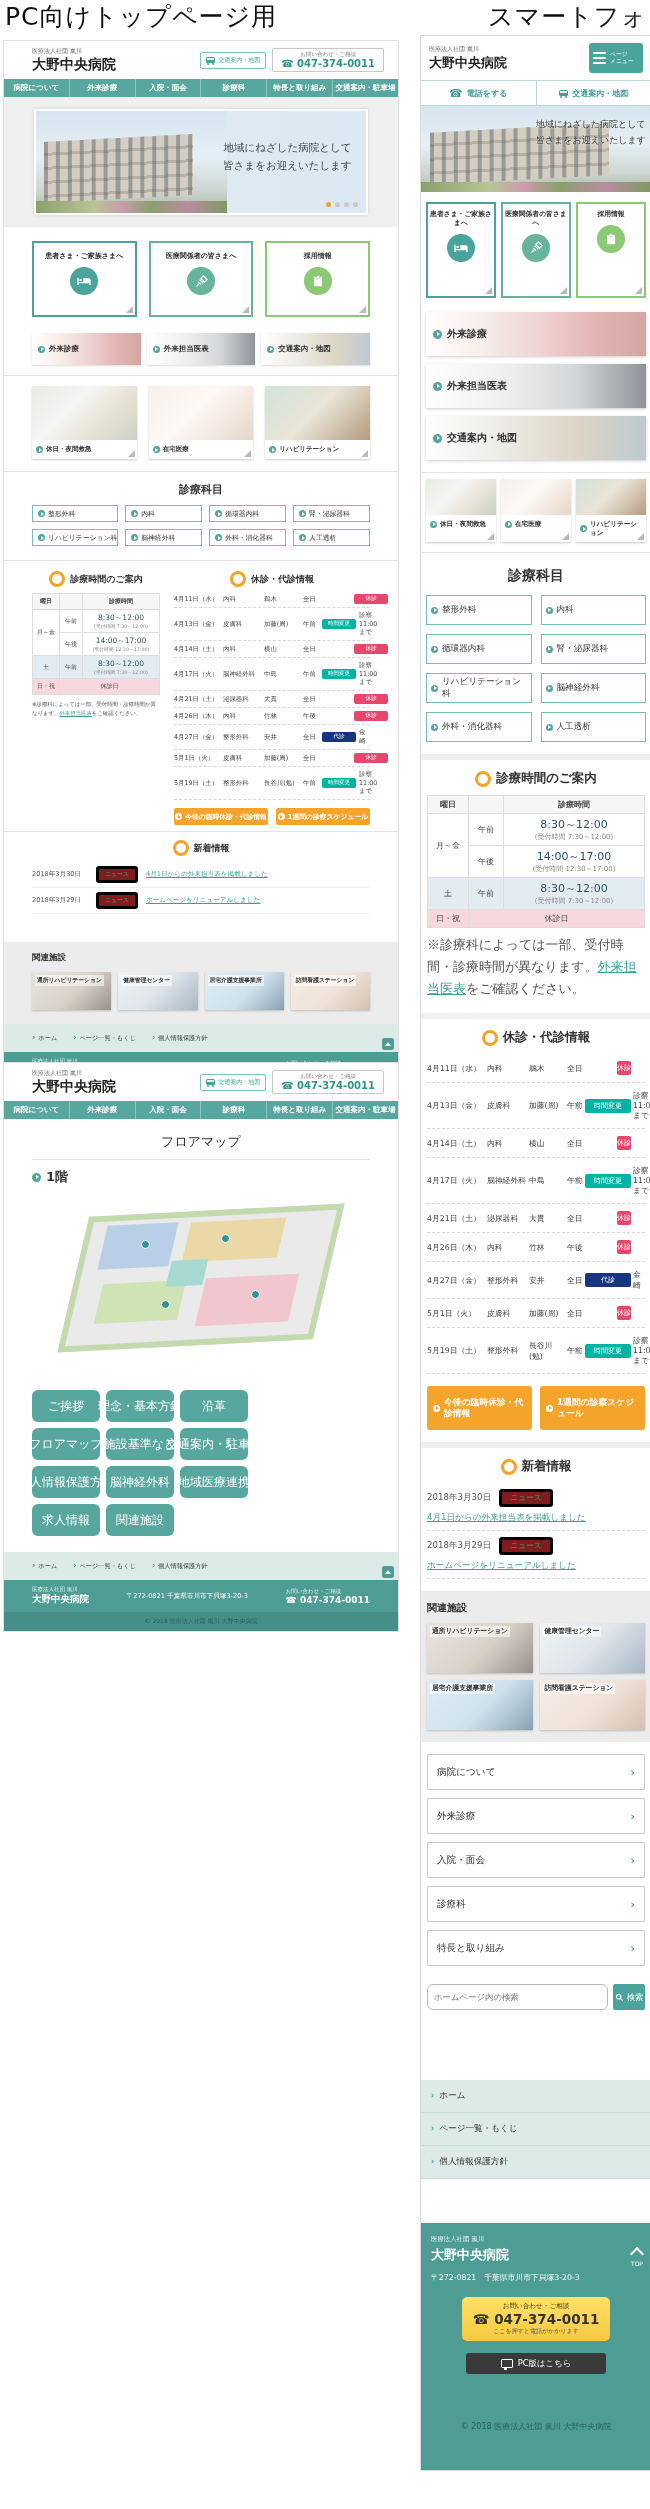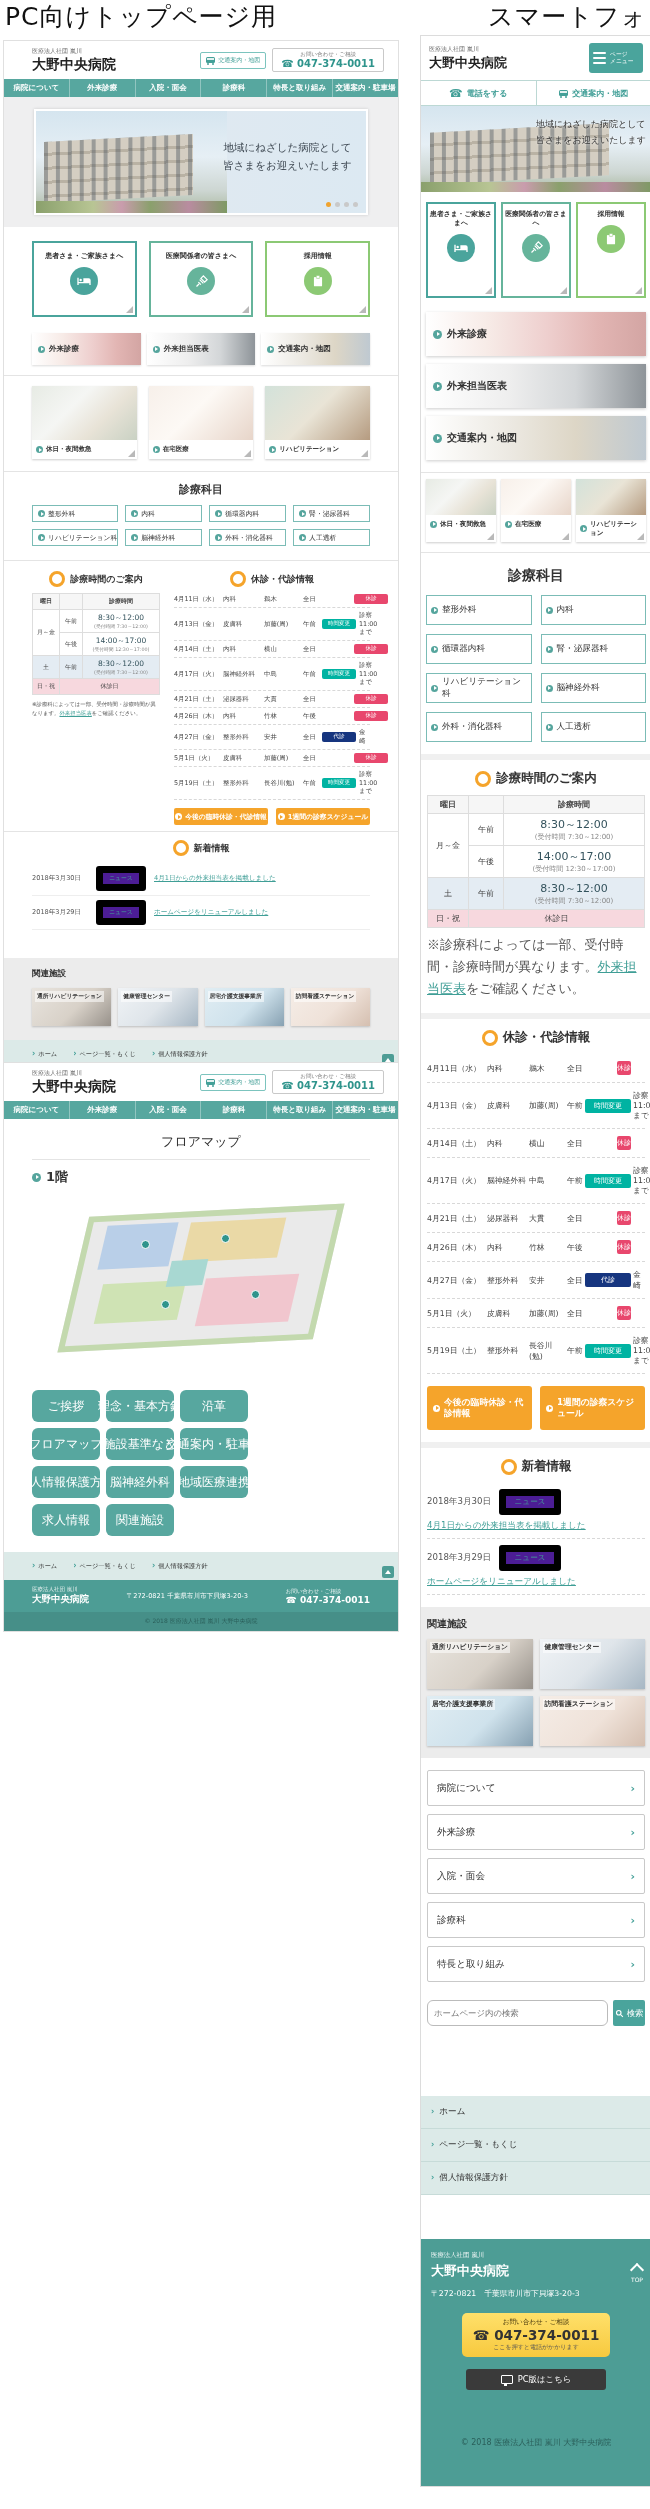--- a/index.html
+++ b/index.html
@@ -13,21 +13,21 @@
   .bl.s::after{left:2.5px;top:1.5px;}
   .bl.w{background:#fff;}
   .bl.w::after{border-left-color:#f5a42b;}
   .odot{display:inline-block;width:10px;height:10px;border-radius:50%;border:3px solid #f5a42b;background:#fff;flex:none;}
   .fold{position:relative;}
   .fold::after{content:'';position:absolute;right:2px;bottom:2px;border-left:7px solid transparent;border-bottom:7px solid #b9b9b9;}
   .badge{display:inline-block;color:#fff;border-radius:2px;text-align:center;}
   .b-closed{background:#e8476d;margin-left:32px;}
   .b-time{background:#00b3a2;}
   .b-sub{background:#16357f;}
-  .newsb{display:inline-block;border:7px solid #000000;color:#44a098;border-radius:3px;background:#4c1d95;text-align:center;}
+  .newsb{display:inline-block;border:3px solid #000000;color:#44a098;border-radius:3px;background:#7f1d1d;text-align:center;}
   .tlink{color:#3f9e96;text-decoration:underline;cursor:pointer;}
   .ph-hall{background:linear-gradient(90deg,#ffffff 0%,#f7ebe7 28%,#eecfce 55%,#e2b5b3 78%,#d3a5a3 100%);}
   .ph-steth{background:linear-gradient(90deg,#ffffff 0%,#eeeeee 38%,#d3d6d8 68%,#8e9499 100%);}
   .ph-build{background:linear-gradient(90deg,#ffffff 0%,#ece9e2 38%,#ddd6c6 68%,#bfc9d1 100%);}
   .ph-amb{background:linear-gradient(135deg,#e7ebe4 0%,#f5f6f4 38%,#e8e3d7 66%,#c9d1c3 100%);}
   .ph-nurse{background:linear-gradient(135deg,#f7f0ea 0%,#fdf9f5 45%,#e7d5c9 100%);}
   .ph-rehab{background:linear-gradient(135deg,#d3e2da 0%,#e9e4d6 48%,#b59b80 100%);}
   .ph-daycare{background:linear-gradient(135deg,#e8e4de 0%,#d8d1c8 55%,#97918a 100%);}
   .ph-bus{background:linear-gradient(135deg,#f0f3f6 0%,#dfe5ea 50%,#a7b7c4 100%);}
   .ph-glasses{background:linear-gradient(135deg,#e0edf3 0%,#cfe2ec 55%,#87a1b2 100%);}

